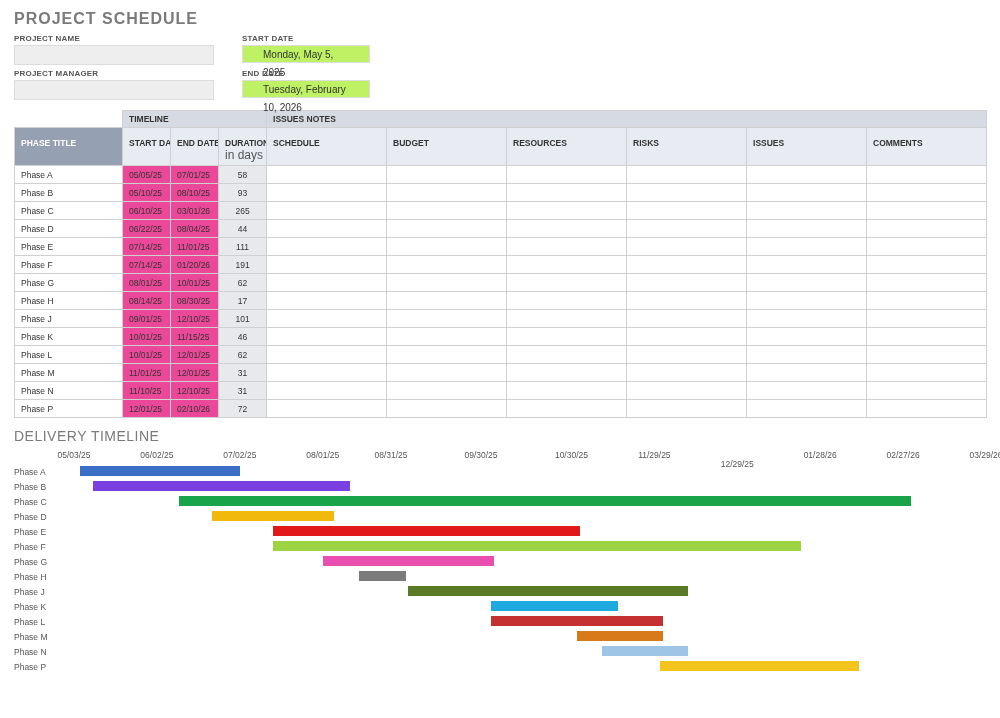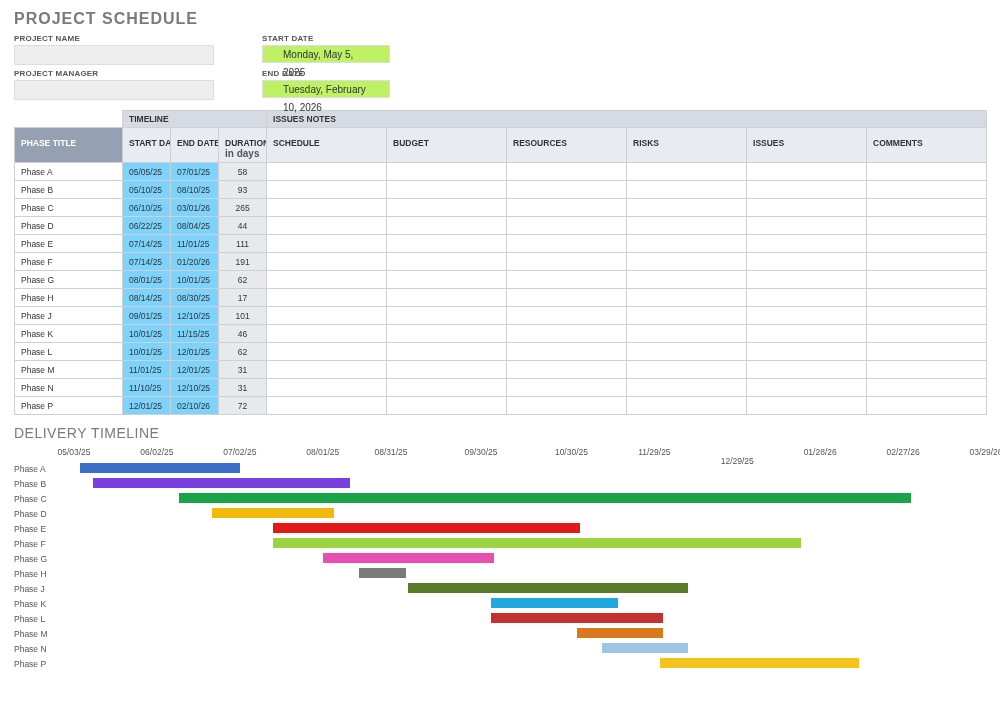--- a/index.html
+++ b/index.html
@@ -18,21 +18,21 @@
     color: #7a7a7a;
     margin-bottom: 6px;
   }
   h2 {
     font-size: 14px;
     font-weight: 300;
     letter-spacing: 0.5px;
     color: #7a7a7a;
     margin: 10px 0 6px 0;
   }
-  .meta-row { display: flex; gap: 48px; margin-bottom: 4px; }
+  .meta-row { display: flex; gap: 28px; margin-bottom: 4px; }
   .meta-block { }
   .meta-label {
     font-size: 8px;
     font-weight: bold;
     color: #555;
     letter-spacing: 0.2px;
     margin-bottom: 2px;
   }
   .meta-input {
     width: 200px;
@@ -81,25 +81,25 @@
     color: #333;
     height: 22px;
     vertical-align: top;
     padding-top: 10px;
   }
   .grid .hdr th.phase-title-hdr {
     background: #96a0b3;
     color: #fff;
   }
   .grid .hdr th .sub {
-    font-weight: bold;
-    font-size: 10px;
+    font-weight: normal;
+    font-size: 12px;
     color: #555;
   }
-  .grid td.timeline-cell { background: #7dd3fc; text-align: left; }
+  .grid td.timeline-cell { background: #ec4899; text-align: left; }
   .grid td.duration-cell { background: #e8e9ec; text-align: center; }
   .grid td.phase-cell { font-weight: normal; }
   .grid td.notes-cell { background: #fff; }
 
   .grid .super th:first-child { background: #fff; border: none; }
 
   col.c-phase { width: 108px; }
   col.c-start { width: 48px; }
   col.c-end   { width: 48px; }
   col.c-dur   { width: 48px; }

